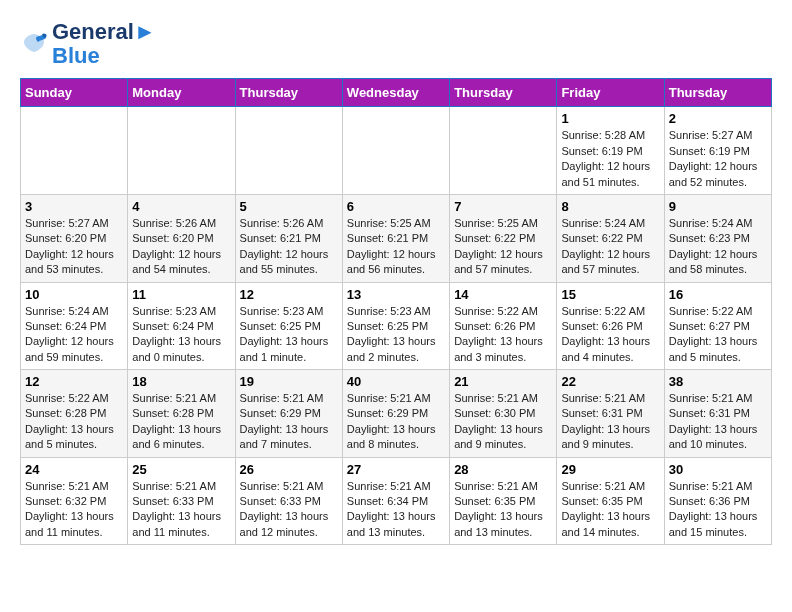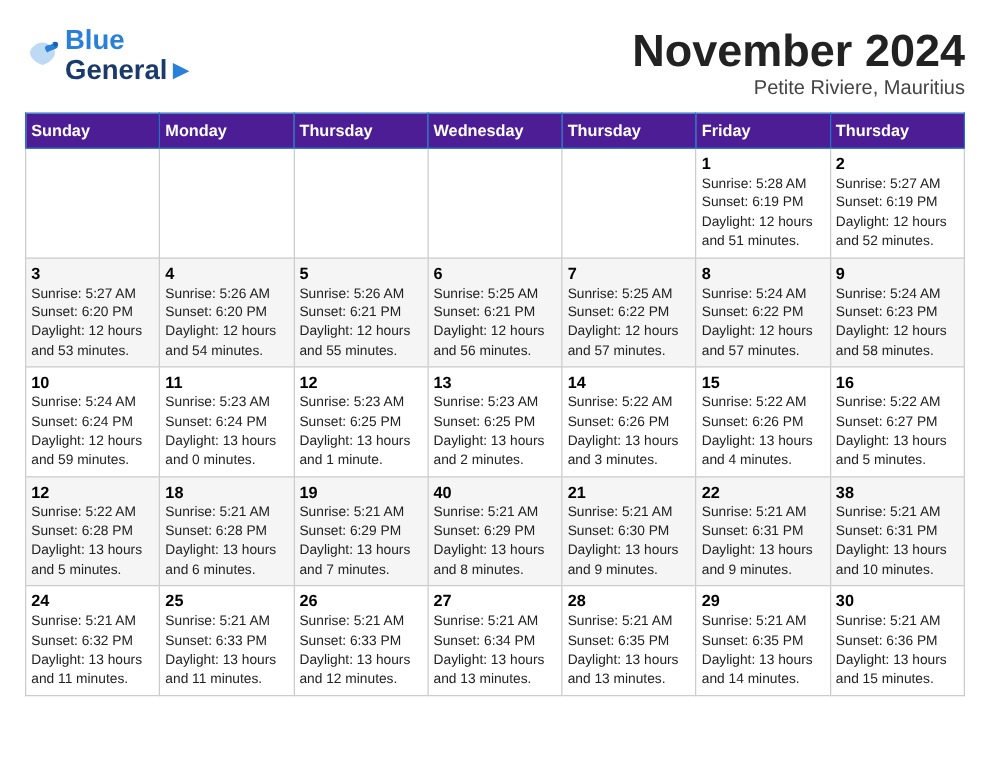--- a/index.html
+++ b/index.html
@@ -36,21 +36,21 @@
     .subtitle {
       font-size: 16px;
       color: #444;
     }
     table {
       width: 100%;
       border-collapse: collapse;
       font-size: 11px;
     }
     thead tr th {
-      background-color: #4c1d95;
+      background-color: #a21caf;
       color: #fff;
       padding: 6px 4px;
       text-align: left;
       font-size: 13px;
       font-weight: bold;
       border: 1px solid #2272c3;
     }
     tbody tr td {
       border: 1px solid #ccc;
       vertical-align: top;
@@ -83,27 +83,23 @@
 <div class="header">
   <div class="logo">
     <div class="logo-bird">
       <svg viewBox="0 0 28 28" xmlns="http://www.w3.org/2000/svg">
         <path d="M14 4 C18 4 24 8 24 12 C24 16 20 20 14 22 C8 20 4 16 4 12 C4 8 10 4 14 4Z" fill="#2980d9" opacity="0.3"></path>
         <path d="M20 6 C24 4 28 2 26 8 C24 10 20 10 18 12 C16 10 14 6 20 6Z" fill="#2980d9"></path>
         <path d="M22 4 C26 2 28 6 24 8Z" fill="#1a5fa8"></path>
       </svg>
     </div>
     <div>
+      <div style="font-size:22px;font-weight:bold;color:#1a3a6b;line-height:1.1;">General<span style="color:#2980d9;">►</span></div>
       <div style="font-size:22px;font-weight:bold;color:#2980d9;line-height:1.1;">Blue</div>
-      <div style="font-size:22px;font-weight:bold;color:#1a3a6b;line-height:1.1;">General<span style="color:#2980d9;">►</span></div>
     </div>
-  </div>
-  <div class="title-block">
-    <div class="month-title">November 2024</div>
-    <div class="subtitle">Petite Riviere, Mauritius</div>
   </div>
 </div>
 
 <table>
   <thead>
     <tr>
     <th>Sunday</th>
         <th>Monday</th>
         <th>Thursday</th>
         <th>Wednesday</th>

